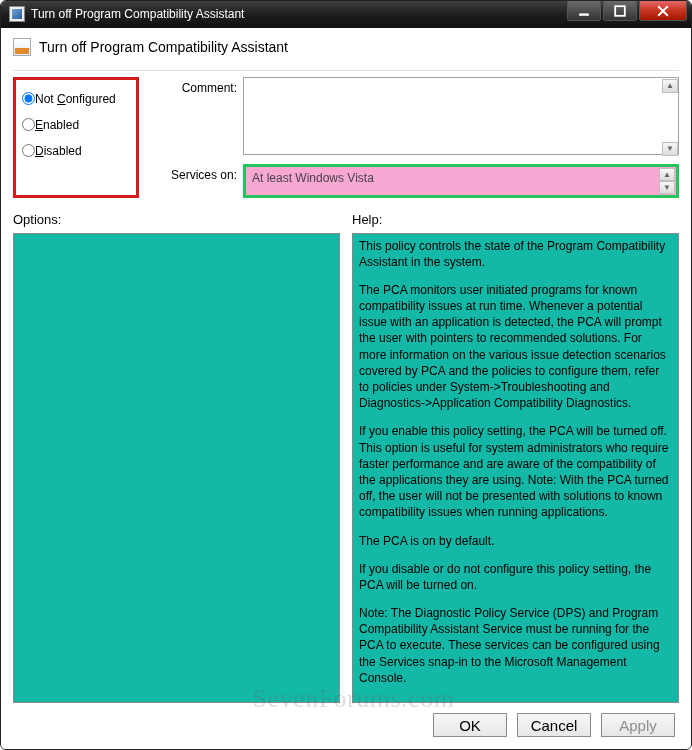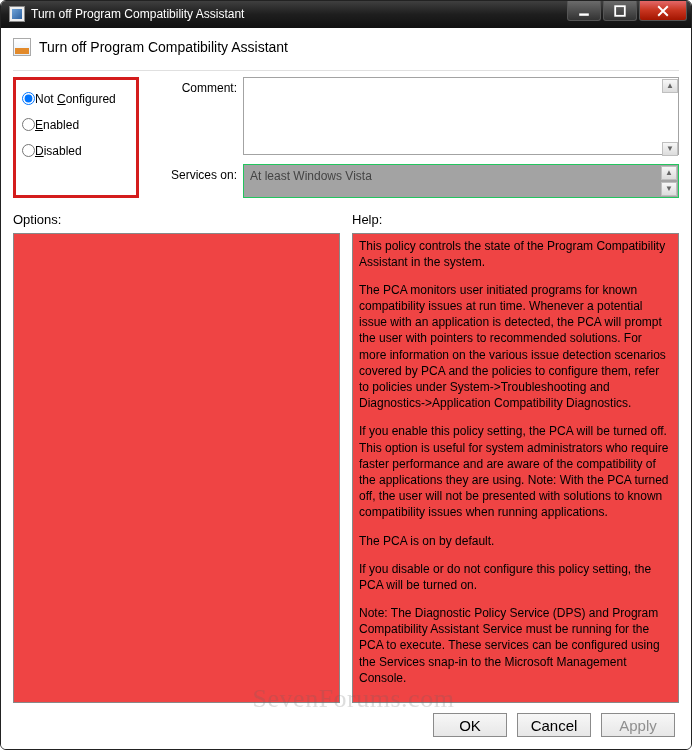--- a/index.html
+++ b/index.html
@@ -142,22 +142,22 @@
     height: 78px;
     border: 1px solid #a3a3a3;
     resize: none;
     font-family: inherit;
     font-size: 12px;
     padding: 2px 4px;
   }
   .supported-box {
     width: 100%;
     height: 34px;
-    border: 1px solid #22c55e;
-    background: #a3a3a3;
+    border: 3px solid #22c55e;
+    background: #f9a8d4;
     padding: 4px 6px;
     font-size: 12px;
     color: #444;
     position: relative;
   }
   .scroll-arrows {
     position:absolute; right:1px; top:1px; bottom:1px; width:16px;
     display:flex; flex-direction:column; justify-content:space-between;
   }
   .arrow-btn {
@@ -171,21 +171,21 @@
     gap: 12px;
     margin-top: 14px;
     flex: 1;
     min-height: 0;
   }
   .col { flex: 1; display: flex; flex-direction: column; min-width:0;}
   .col-label { font-size: 13px; margin-bottom: 6px; }
   .col-box {
     flex: 1;
     border: 1px solid #888;
-    background: #ef4444;
+    background: #14b8a6;
     overflow: auto;
     padding: 4px 6px;
     font-size: 12px;
     line-height: 1.35;
   }
   .col-box p { margin: 0 0 12px 0; }
 
   .footer {
     margin-top: 10px;
     display: flex;

